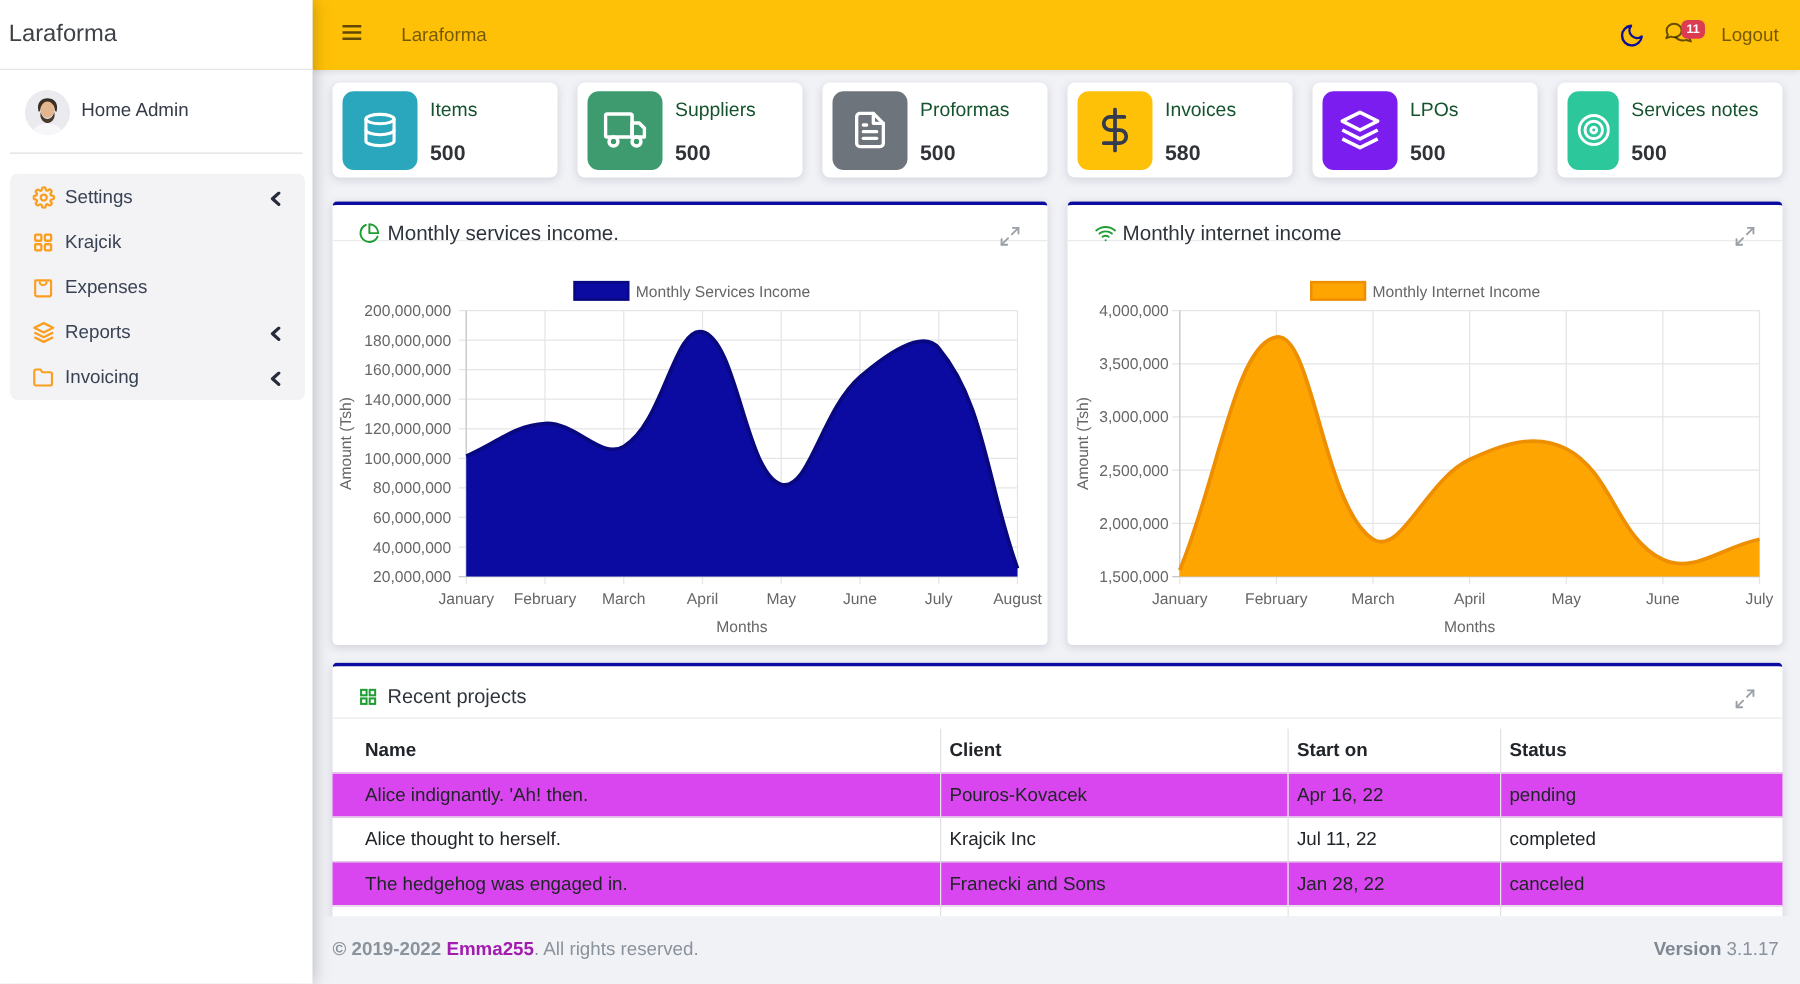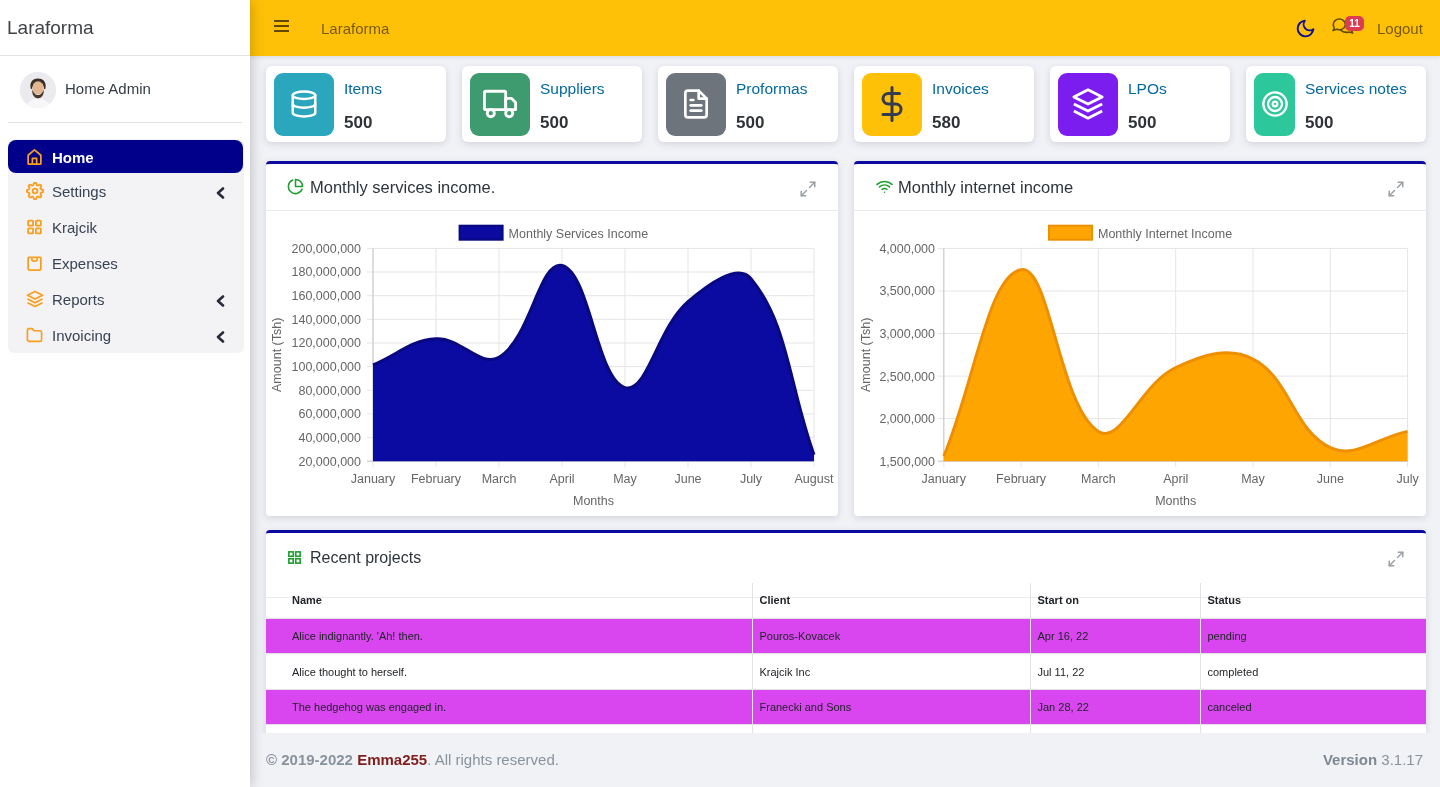--- a/index.html
+++ b/index.html
@@ -22,35 +22,35 @@
 
 #topbar { position:absolute; left:250px; top:0; width:1190px; height:56px; background:#ffc107; z-index:20; box-shadow:0 2px 4px rgba(0,0,0,.08); }
 #burger { position:absolute; left:274px; top:20px; width:14.5px; z-index:21; }
 #burger div { height:2.3px; background:rgba(0,0,0,.62); margin-bottom:2.8px; }
 #tbrand { position:absolute; left:321px; top:20px; font-size:15px; color:rgba(0,0,0,.55); z-index:21; }
 #logout { position:absolute; left:1377px; top:20px; font-size:15px; color:rgba(0,0,0,.55); z-index:21; }
 #badge { position:absolute; left:1345px; top:16px; z-index:22; width:19px; height:15px; background:#dc3c51; border-radius:5px; color:#fff; font-size:10px; font-weight:bold; text-align:center; line-height:15px; }
 
 .scard { position:absolute; top:65.5px; width:180px; height:76.5px; background:#fff; border-radius:6px; box-shadow:0 2px 7px rgba(75,80,105,.18); z-index:5; }
 .sicon { position:absolute; left:8px; top:7px; width:60px; height:63px; border-radius:9px; display:flex; align-items:center; justify-content:center; }
-.stitle { position:absolute; left:78px; top:14px; font-size:15.5px; color:#0369a1; }
+.stitle { position:absolute; left:78px; top:14px; font-size:15.5px; color:#14532d; }
 .sval { position:absolute; left:78px; top:47px; font-size:17px; font-weight:bold; color:#2f3337;text-align:center; }
 
 .ccard { position:absolute; top:161.3px; width:572px; height:354.7px; background:#fff; border-radius:4px; border-top:3px solid #0b0b9f; box-shadow:0 2px 7px rgba(75,80,105,.18); z-index:5; }
-.chead { position:absolute; left:0; top:0; width:100%; height:47px; border-bottom:1px solid #ebebee; }
+.chead { position:absolute; left:0; top:0; width:100%; height:29px; border-bottom:1px solid #ebebee; }
 .ctitle { position:absolute; left:44px; top:14px; font-size:16.5px; color:#2e343c; }
 .cico { position:absolute; left:21px; top:14px; }
 .cexp { position:absolute; right:21px; top:16px; }
 
 #tcard { position:absolute; left:266px; top:529.9px; width:1160px; height:250px; background:#fff; border-radius:4px; border-top:3px solid #0b0b9f; box-shadow:0 2px 7px rgba(75,80,105,.18); z-index:5; }
-#tcard .chead { height:65px; }
+#tcard .chead { height:42px; }
 #tcard .ctitle { top:16px; font-size:16px; }
 #tcard .cico { top:17px; }
 #tcard .cexp { top:17.5px; }
-table { border-collapse:collapse; width:1160px; font-size:11px; color:#212529; }
+table { border-collapse:collapse; width:1160px; font-size:15px; color:#212529; }
 th,td { border:1px solid #e3e3e6; height:35.5px; padding:0 0 0 7px; text-align:left; }
 th:first-child, td:first-child { padding-left:26px; }
 th { font-weight:bold; border-top:none; }
 th:first-child, td:first-child { border-left:none; }
 th:last-child, td:last-child { border-right:none; }
 tr.odd td { background:#d946ef; }
 
 #footer { position:absolute; left:250px; top:733px; width:1190px; height:54px; background:#f1f2f6; z-index:10; }
 #fleft { position:absolute; left:16px; top:18px; font-size:15px; color:#8a929c; }
 #fright { position:absolute; right:17px; top:18px; font-size:15px; color:#8a929c;margin-left:20px; }
@@ -83,27 +83,20 @@
           <circle cx="18" cy="18" r="18" fill="#eaeaef"></circle>
           <path d="M18 6.5c-5 0-7.6 3.2-7.6 7.2 0 1.2.2 2.6.5 3.6l1.2-.6c.5-2.2.9-3.4 1.6-4.3 2.4 1 6.5 1 8.6-.6.9.9 1.3 2.7 1.7 4.9l1.2.6c.3-1 .5-2.4.5-3.6 0-4-2.7-7.2-7.7-7.2z" fill="#3a2e26"></path>
           <ellipse cx="18" cy="15.8" rx="5.6" ry="6.6" fill="#e3b690"></ellipse>
           <path d="M12.6 17.5c.6 3.3 3 5.6 5.4 5.6s4.8-2.3 5.4-5.6c.5 1.8.4 3.8-.3 5.3-1.1 2.3-3 3.6-5.1 3.6s-4-1.3-5.1-3.6c-.7-1.5-.8-3.5-.3-5.3z" fill="#4a3a2c"></path>
           <path d="M5.5 36c.8-6.5 6.3-9.3 12.5-9.3s11.7 2.8 12.5 9.3z" fill="#f7f7f9"></path>
         </svg></div>
 <span id="username">Home Admin</span>
 </div>
 <div id="userdiv"></div>
 <div id="menu">
-<div class="mitem" id="homeitem">
-<svg class="mi" width="17" height="17" viewBox="0 0 24 24" fill="none" stroke="#fa9e1f" stroke-width="2.4" stroke-linejoin="round">
-          <path d="M3 9.5 12 2l9 7.5V21a1 1 0 0 1-1 1H4a1 1 0 0 1-1-1z"></path>
-          <path d="M9 22v-8h6v8"></path>
-        </svg>
-<span class="lbl">Home</span>
-</div>
 <div class="mitem">
 <svg class="mi" width="18" height="18" viewBox="0 0 24 24" fill="none" stroke="#fa9e1f" stroke-width="2.4" stroke-linecap="round" stroke-linejoin="round">
           <circle cx="12" cy="12" r="3.2"></circle>
           <path d="M19.4 15a1.65 1.65 0 0 0 .33 1.82l.06.06a2 2 0 0 1-2.83 2.83l-.06-.06a1.65 1.65 0 0 0-1.82-.33 1.65 1.65 0 0 0-1 1.51V21a2 2 0 0 1-4 0v-.09A1.65 1.65 0 0 0 9 19.4a1.65 1.65 0 0 0-1.82.33l-.06.06a2 2 0 0 1-2.83-2.83l.06-.06a1.65 1.65 0 0 0 .33-1.82 1.65 1.65 0 0 0-1.51-1H3a2 2 0 0 1 0-4h.09A1.65 1.65 0 0 0 4.6 9a1.65 1.65 0 0 0-.33-1.82l-.06-.06a2 2 0 0 1 2.83-2.83l.06.06a1.65 1.65 0 0 0 1.82.33H9a1.65 1.65 0 0 0 1-1.51V3a2 2 0 0 1 4 0v.09a1.65 1.65 0 0 0 1 1.51 1.65 1.65 0 0 0 1.82-.33l.06-.06a2 2 0 0 1 2.83 2.83l-.06.06a1.65 1.65 0 0 0-.33 1.82V9a1.65 1.65 0 0 0 1.51 1H21a2 2 0 0 1 0 4h-.09a1.65 1.65 0 0 0-1.51 1z"></path>
         </svg>
 <span class="lbl">Settings</span>
         <span class="chev"><svg width="9" height="12" viewBox="0 0 9 12" fill="none" stroke="#252b3b" stroke-width="2.6" stroke-linecap="round" stroke-linejoin="round">
             <polyline points="7,1.5 2,6 7,10.5"></polyline>
           </svg></span>
 </div>
@@ -376,15 +369,15 @@
           <td>Row four</td>
           <td>x</td>
           <td>x</td>
           <td>x</td>
         </tr>
 </tbody>
     </table>
 </div>
 
 <div id="footer">
-<span id="fleft"><b style="color:#8a929c">© 2019-2022 <span style="color:#7f1d1d">Emma255</span></b>. All rights reserved.</span>
+<span id="fleft"><b style="color:#8a929c">© 2019-2022 <span style="color:#a21caf">Emma255</span></b>. All rights reserved.</span>
 <span id="fright"><b style="color:#7e8893">Version</b> 3.1.17</span>
 </div>
 
 </body></html>

